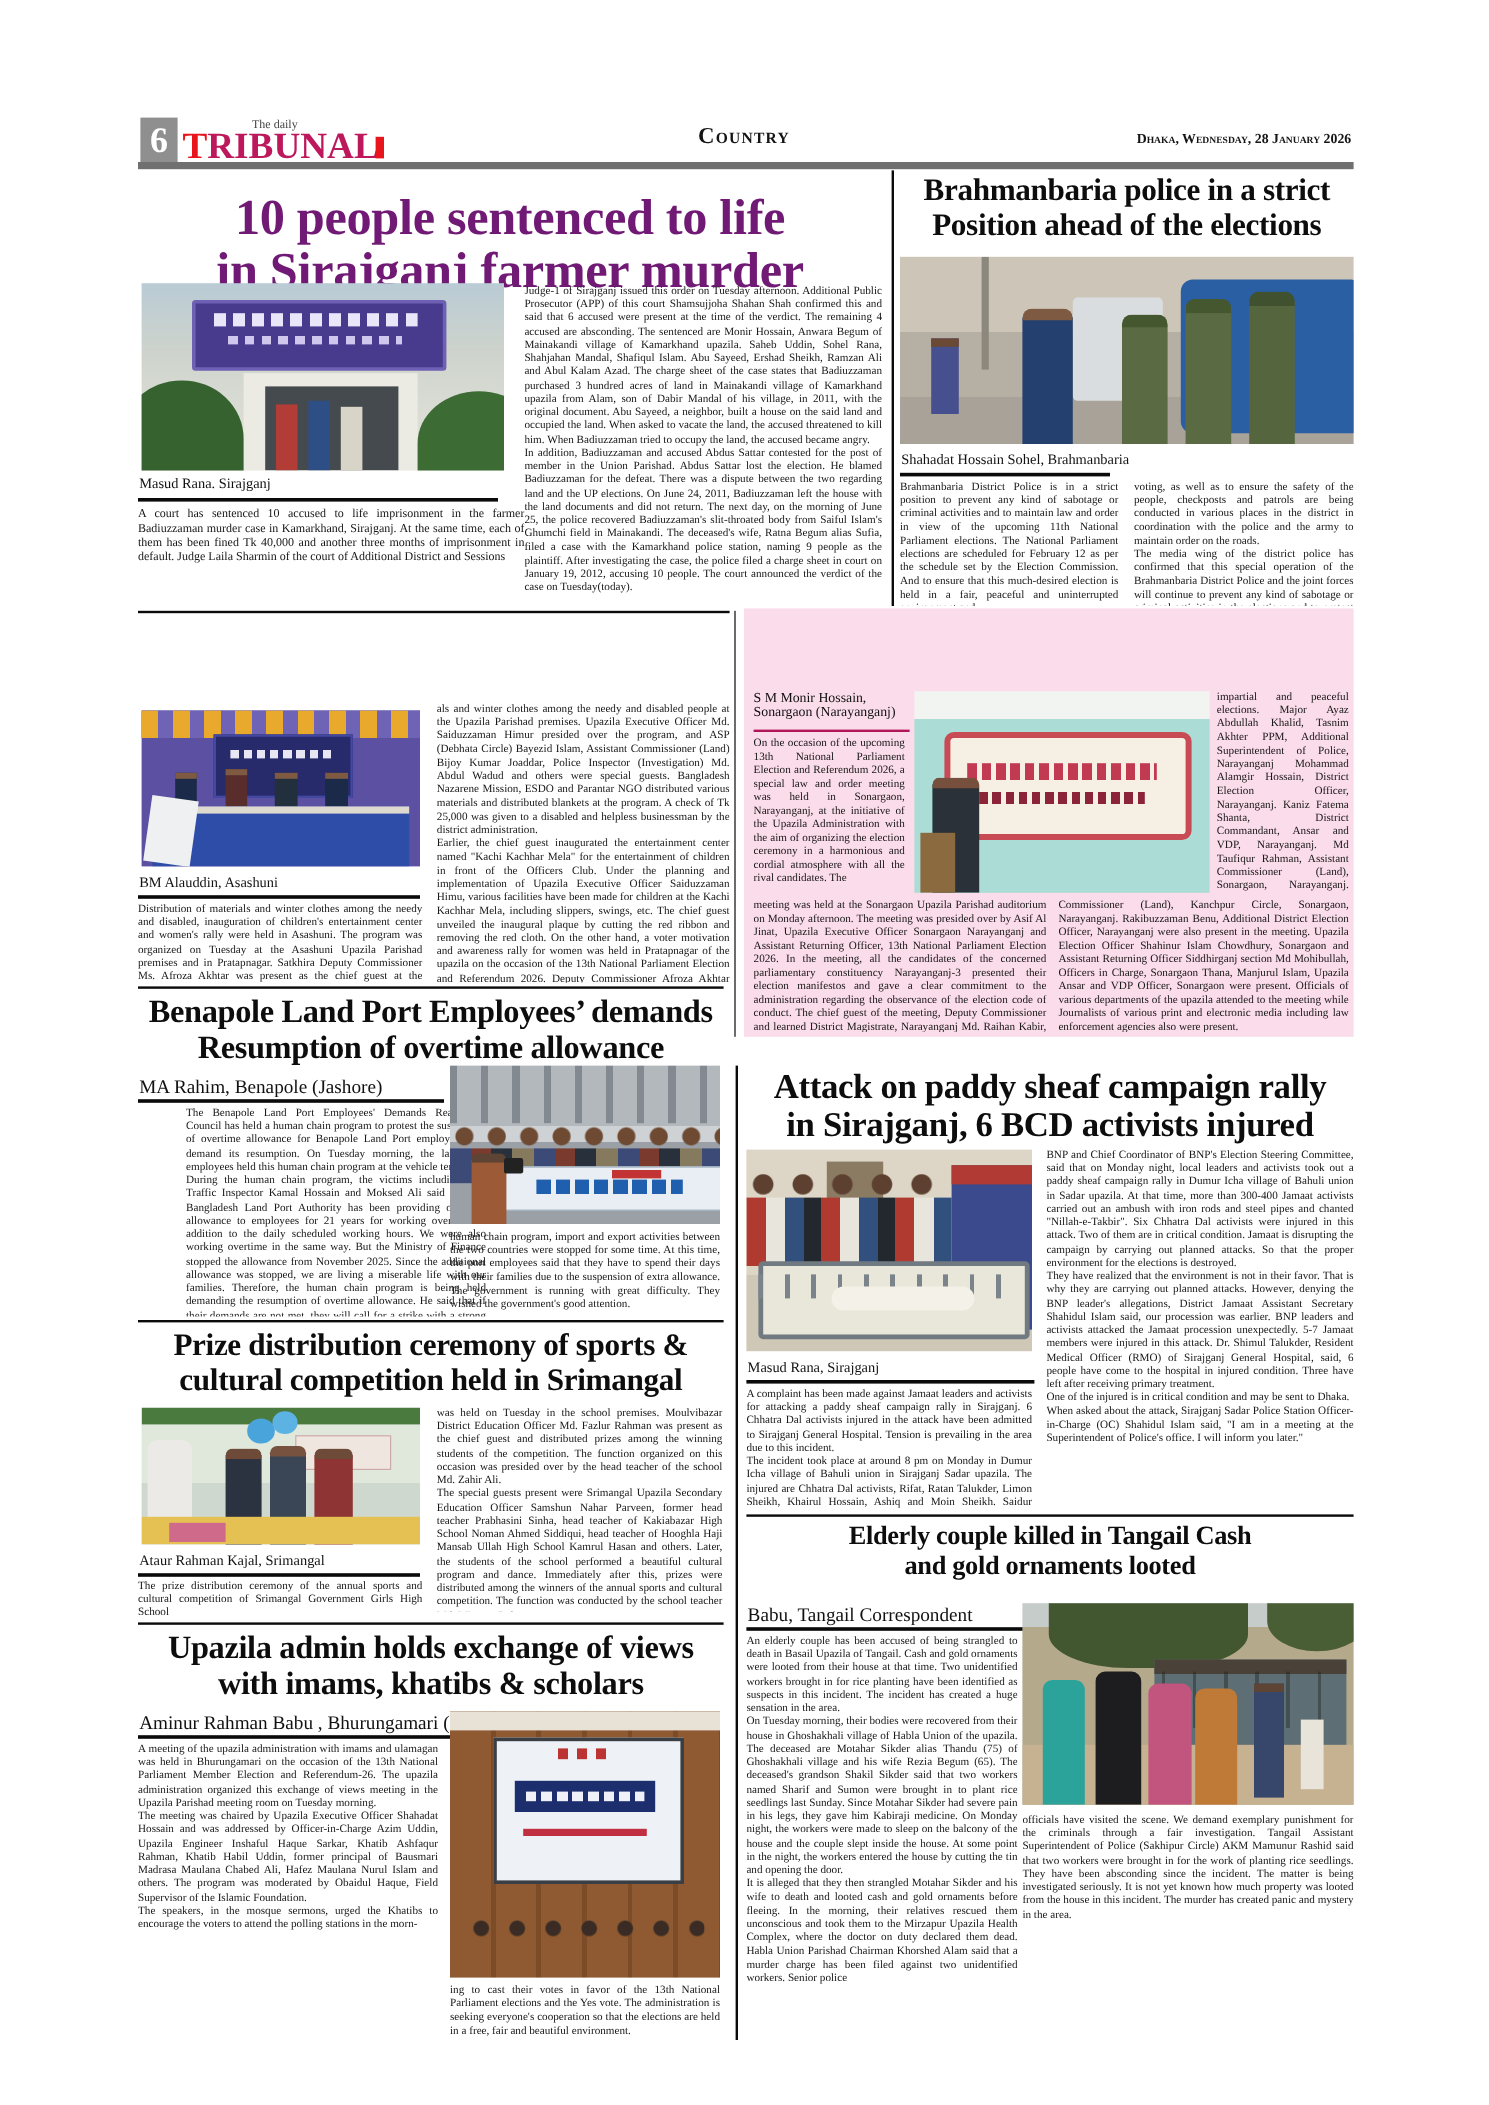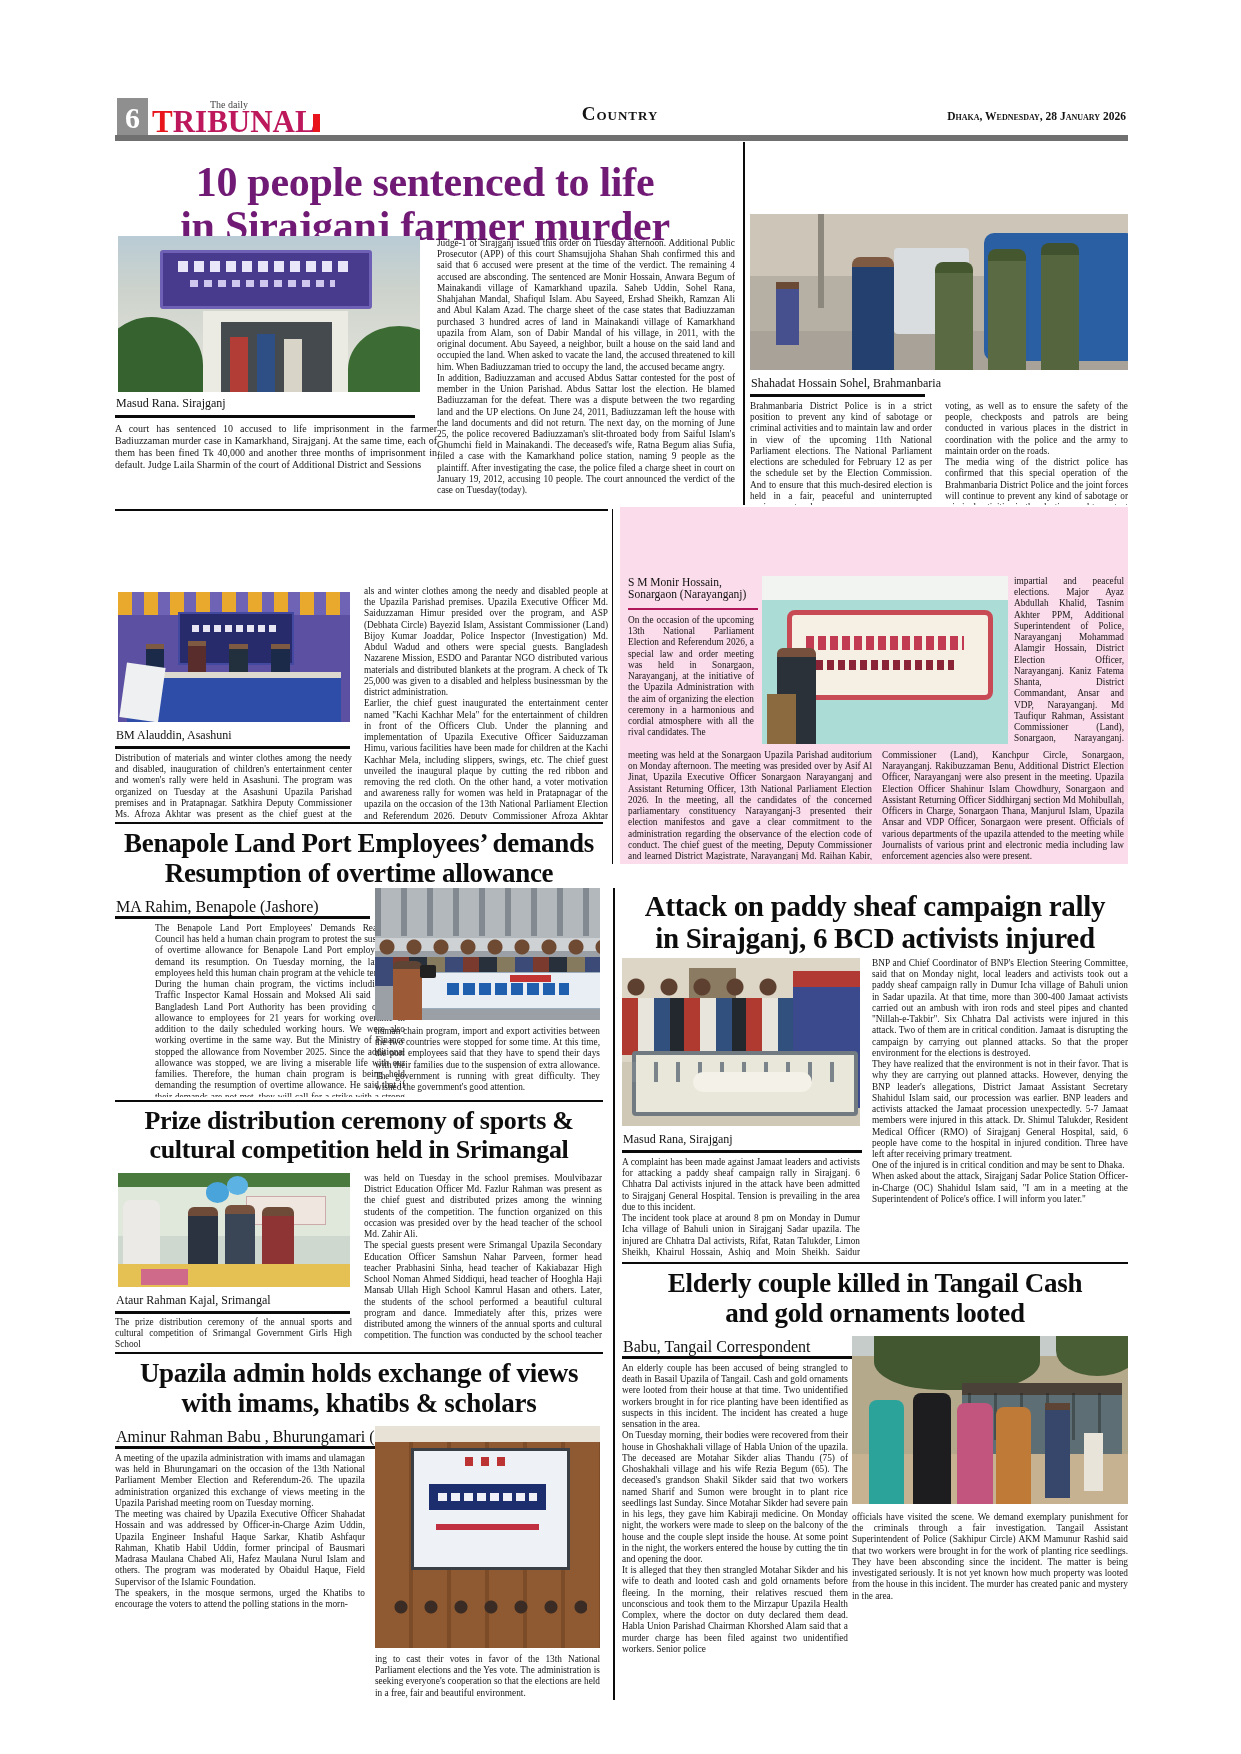--- a/index.html
+++ b/index.html
@@ -59,20 +59,22 @@
     <div class="ph" style="left:76%;top:58%;width:34%;height:56%;background:#3c6b33;border-radius:50% 50% 0 0;"></div>
   </div>
   <div class="caption" style="left:116px;top:396px;">Masud Rana. Sirajganj</div>
   <div class="h-rule" style="left:115px;top:415px;width:300px;"></div>
   <div class="body" style="left:115px;top:423px;width:322px;height:82px;font-size:10px;">A court has sentenced 10 accused to life imprisonment in the farmer Badiuzzaman murder case in Kamarkhand, Sirajganj. At the same time, each of them has been fined Tk 40,000 and another three months of imprisonment in default. Judge Laila Sharmin of the court of Additional District and Sessions</div>
   <div class="body" style="left:437px;top:238px;width:298px;height:267px;">Judge-1 of Sirajganj issued this order on Tuesday afternoon. Additional Public Prosecutor (APP) of this court Shamsujjoha Shahan Shah confirmed this and said that 6 accused were present at the time of the verdict. The remaining 4 accused are absconding. The sentenced are Monir Hossain, Anwara Begum of Mainakandi village of Kamarkhand upazila. Saheb Uddin, Sohel Rana, Shahjahan Mandal, Shafiqul Islam. Abu Sayeed, Ershad Sheikh, Ramzan Ali and Abul Kalam Azad. The charge sheet of the case states that Badiuzzaman purchased 3 hundred acres of land in Mainakandi village of Kamarkhand upazila from Alam, son of Dabir Mandal of his village, in 2011, with the original document. Abu Sayeed, a neighbor, built a house on the said land and occupied the land. When asked to vacate the land, the accused threatened to kill him. When Badiuzzaman tried to occupy the land, the accused became angry.
 In addition, Badiuzzaman and accused Abdus Sattar contested for the post of member in the Union Parishad. Abdus Sattar lost the election. He blamed Badiuzzaman for the defeat.  There was a dispute between the two regarding land and the UP elections. On June 24, 2011, Badiuzzaman left the house with the land documents and did not return. The next day, on the morning of June 25, the police recovered Badiuzzaman's slit-throated body from Saiful Islam's Ghumchi field in Mainakandi. The deceased's wife, Ratna Begum alias Sufia, filed a case with the Kamarkhand police station, naming 9 people as the plaintiff. After investigating the case, the police filed a charge sheet in court on January 19, 2012, accusing 10 people. The court announced the verdict of the case on Tuesday(today).</div>
 
   <div class="v-rule" style="left:743px;top:142px;height:363px;"></div>
 
+  <div class="headline" style="left:750px;top:144px;width:378px;font-size:26px;">Brahmanbaria police in a strict
+Position ahead of the elections</div>
   <div class="photo" style="left:750px;top:214px;width:378px;height:156px;background:linear-gradient(180deg,#cdc6b8 0 40%,#b6b0a4 40% 75%,#a8a298 75%);">
     <div class="ph" style="right:-2%;top:12%;width:40%;height:82%;background:#2b5fa4;border-radius:10px;"></div>
     <div class="ph" style="left:38%;top:22%;width:20%;height:55%;background:#dadde0;border-radius:4px;"></div>
     <div class="ph" style="left:18%;top:0;width:1.5%;height:60%;background:#8d887d;"></div>
     <div class="ph" style="left:49%;bottom:0;width:10%;height:62%;background:#5a6a43;border-top:11px solid #45572f;border-radius:8px 8px 0 0;"></div>
     <div class="ph" style="left:63%;bottom:0;width:10%;height:70%;background:#5a6a43;border-top:12px solid #45572f;border-radius:8px 8px 0 0;"></div>
     <div class="ph" style="left:77%;bottom:0;width:10%;height:74%;background:#55663f;border-top:12px solid #3f512f;border-radius:8px 8px 0 0;"></div>
     <div class="ph" style="left:27%;bottom:0;width:11%;height:66%;background:#23406f;border-top:10px solid #7e5a43;border-radius:8px 8px 0 0;"></div>
     <div class="ph" style="left:7%;bottom:16%;width:6%;height:36%;background:#47508e;border-top:7px solid #6b4a35;"></div>
   </div>
@@ -192,21 +194,21 @@
   <div class="caption" style="left:623px;top:1132px;">Masud Rana, Sirajganj</div>
   <div class="h-rule" style="left:622px;top:1150px;width:240px;"></div>
   <div class="body" style="left:622px;top:1157px;width:238px;height:100px;">A complaint has been made against Jamaat leaders and activists for attacking a paddy sheaf campaign rally in Sirajganj. 6 Chhatra Dal activists injured in the attack have been admitted to Sirajganj General Hospital. Tension is prevailing in the area due to this incident.
 The incident took place at around 8 pm on Monday in Dumur Icha village of Bahuli union in Sirajganj Sadar upazila. The injured are Chhatra Dal activists, Rifat, Ratan Talukder, Limon Sheikh, Khairul Hossain, Ashiq and Moin Sheikh. Saidur Rahman Bachchu, General Secretary of Sirajganj District</div>
   <div class="body" style="left:872px;top:958px;width:256px;height:299px;">BNP and Chief Coordinator of BNP's Election Steering Committee, said that on Monday night, local leaders and activists took out a paddy sheaf campaign rally in Dumur Icha village of Bahuli union in Sadar upazila. At that time, more than 300-400 Jamaat activists carried out an ambush with iron rods and steel pipes and chanted "Nillah-e-Takbir". Six Chhatra Dal activists were injured in this attack. Two of them are in critical condition. Jamaat is disrupting the campaign by carrying out planned attacks. So that the proper environment for the elections is destroyed.
 They have realized that the environment is not in their favor. That is why they are carrying out planned attacks. However, denying the BNP leader's allegations, District Jamaat Assistant Secretary Shahidul Islam said, our procession was earlier. BNP leaders and activists attacked the Jamaat procession unexpectedly. 5-7 Jamaat members were injured in this attack. Dr. Shimul Talukder, Resident Medical Officer (RMO) of Sirajganj General Hospital, said, 6 people have come to the hospital in injured condition. Three have left after receiving primary treatment.
 One of the injured is in critical condition and may be sent to Dhaka.
 When asked about the attack, Sirajganj Sadar Police Station Officer-in-Charge (OC) Shahidul Islam said, "I am in a meeting at the Superintendent of Police's office. I will inform you later."</div>
 
   <div class="h-rule" style="left:622px;top:1262px;width:506px;height:2px;"></div>
-  <div class="headline" style="left:622px;top:1268px;width:506px;font-size:27px;">Elderly couple killed in Tangail Cash
+  <div class="headline" style="left:622px;top:1268px;width:506px;font-size:22px;">Elderly couple killed in Tangail Cash
 and gold ornaments looted</div>
   <div class="byline" style="left:623px;top:1338px;">Babu, Tangail Correspondent</div>
   <div class="h-rule" style="left:622px;top:1356px;width:288px;"></div>
   <div class="body" style="left:622px;top:1363px;width:226px;height:342px;">An elderly couple has been accused of being strangled to death in Basail Upazila of Tangail. Cash and gold ornaments were looted from their house at that time. Two unidentified workers brought in for rice planting have been identified as suspects in this incident. The incident has created a huge sensation in the area.
 On Tuesday morning, their bodies were recovered from their house in Ghoshakhali village of Habla Union of the upazila. The deceased are Motahar Sikder alias Thandu (75) of Ghoshakhali village and his wife Rezia Begum (65). The deceased's grandson Shakil Sikder said that two workers named Sharif and Sumon were brought in to plant rice seedlings last Sunday. Since Motahar Sikder had severe pain in his legs, they gave him Kabiraji medicine. On Monday night, the workers were made to sleep on the balcony of the house and the couple slept inside the house. At some point in the night, the workers entered the house by cutting the tin and opening the door.
 It is alleged that they then strangled Motahar Sikder and his wife to death and looted cash and gold ornaments before fleeing. In the morning, their relatives rescued them unconscious and took them to the Mirzapur Upazila Health Complex, where the doctor on duty declared them dead. Habla Union Parishad Chairman Khorshed Alam said that a murder charge has been filed against two unidentified workers. Senior police</div>
   <div class="photo" style="left:852px;top:1336px;width:276px;height:168px;background:linear-gradient(180deg,#c5ccc9 0 12%,#b5a98c 12%);">
     <div class="ph" style="left:8%;top:-10%;width:60%;height:42%;background:#42562f;border-radius:0 0 40% 40%;"></div>
     <div class="ph" style="right:-4%;top:-6%;width:30%;height:30%;background:#4a5e35;border-radius:0 0 50% 50%;"></div>
     <div class="ph" style="left:40%;top:28%;width:58%;height:36%;background:#5d6f74;border-top:12px solid #4a4138;"></div>

